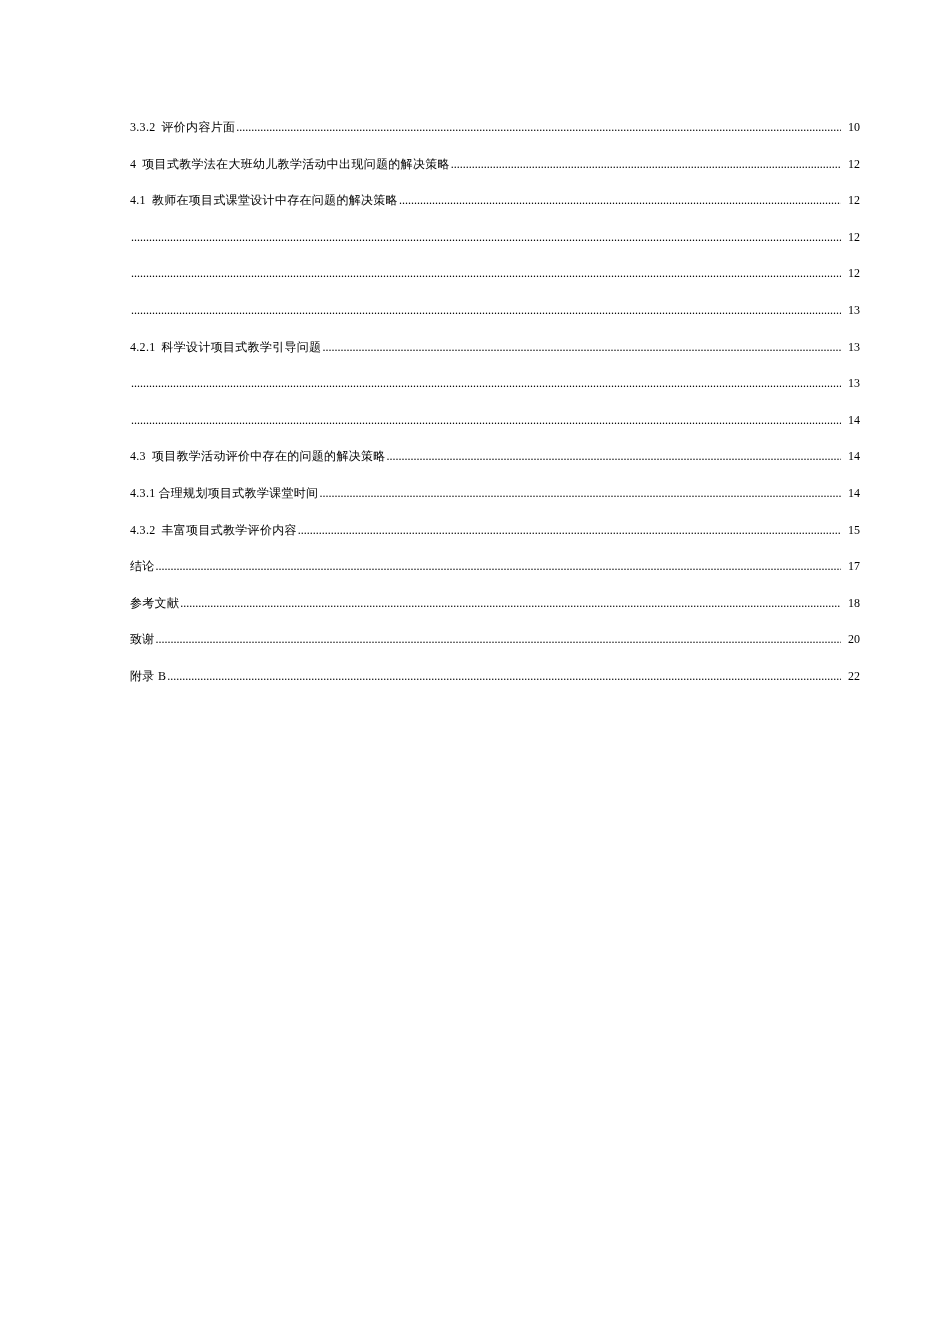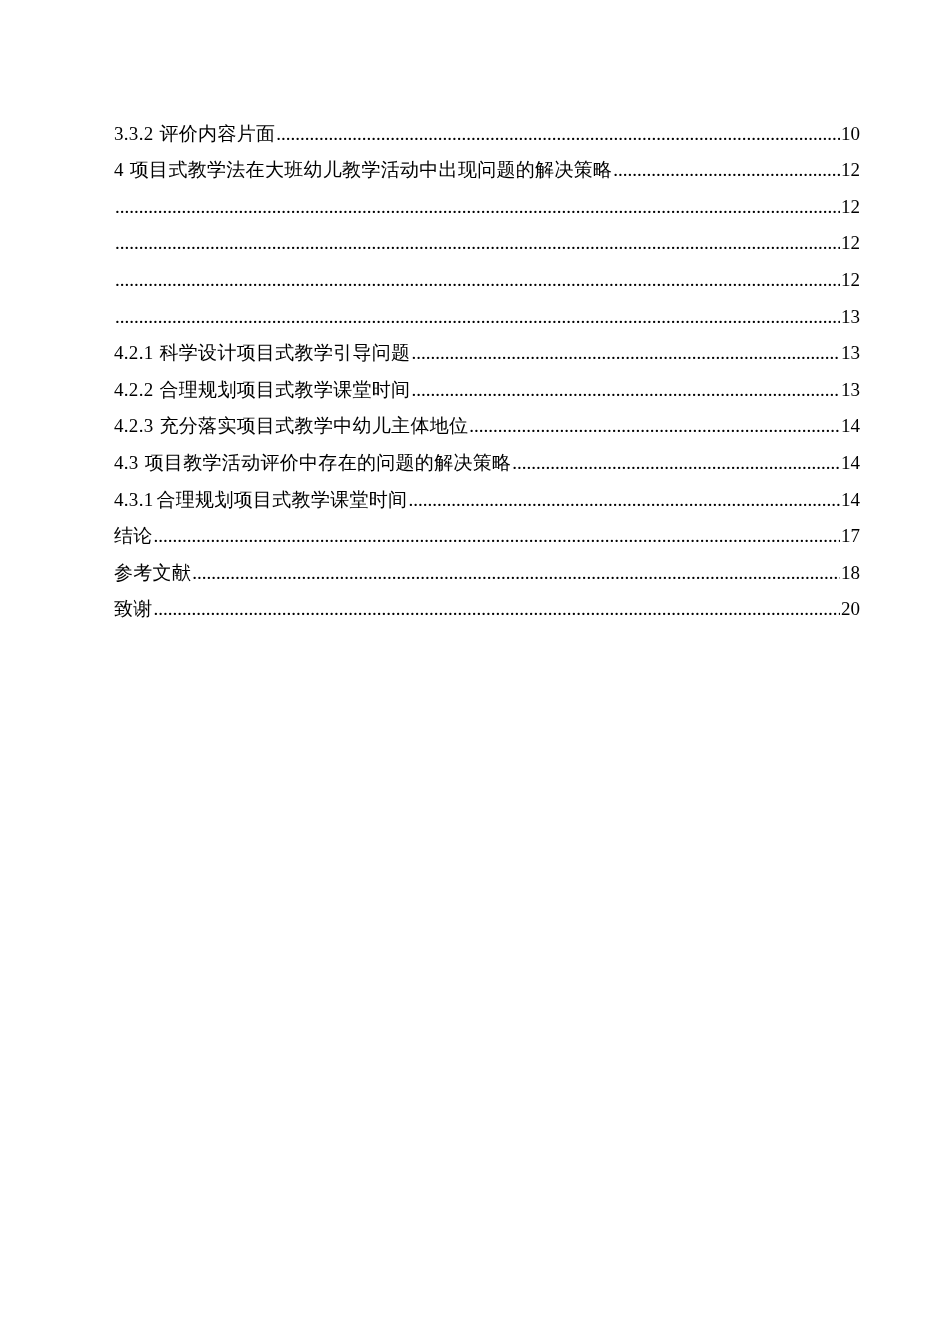--- a/index.html
+++ b/index.html
@@ -23,26 +23,27 @@
     background: #ffffff;
   }
   .toc {
     position: absolute;
     left: 114px;
     top: 112px;
     width: 746px;
   }
   .toc-row {
     display: flex;
-    align-items: flex-end;
+    align-items: flex-start;
     height: 36.6px;
-    font-size: 19px;
+    font-size: 12px;
     line-height: 30px;
     white-space: nowrap;
     overflow: hidden;
+    margin-left: 16px;
   }
   .toc-title {
     flex: 0 0 auto;
     letter-spacing: 0.3px;
   }
   .toc-title .num {
     margin-right: 6px;
   }
   .toc-dots {
     flex: 1 1 auto;
@@ -75,20 +76,21 @@
       <span class="toc-page">10</span>
     </div>
 
     <div class="toc-row">
       <span class="toc-title"><span class="num">4</span><span>项目式教学法在大班幼儿教学活动中出现问题的解决策略</span></span>
       <span class="toc-dots"></span>
       <span class="toc-page">12</span>
     </div>
 
     <div class="toc-row">
+      <span class="toc-title"><span class="num">4.1</span><span>教师在项目式课堂设计中存在问题的解决策略</span></span>
       <span class="toc-dots"></span>
       <span class="toc-page">12</span>
     </div>
 
     <div class="toc-row">
       <span class="toc-dots"></span>
       <span class="toc-page">12</span>
     </div>
 
     <div class="toc-row">
@@ -101,58 +103,66 @@
       <span class="toc-page">13</span>
     </div>
 
     <div class="toc-row">
       <span class="toc-title"><span class="num">4.2.1</span><span>科学设计项目式教学引导问题</span></span>
       <span class="toc-dots"></span>
       <span class="toc-page">13</span>
     </div>
 
     <div class="toc-row">
-      <span class="toc-title"><span class="num">4.2.2</span><span>合理规划项目式教学课堂时间</span></span>
       <span class="toc-dots"></span>
       <span class="toc-page">13</span>
     </div>
 
     <div class="toc-row">
-      <span class="toc-title"><span class="num">4.2.3</span><span>充分落实项目式教学中幼儿主体地位</span></span>
       <span class="toc-dots"></span>
       <span class="toc-page">14</span>
     </div>
 
     <div class="toc-row">
       <span class="toc-title"><span class="num">4.3</span><span>项目教学活动评价中存在的问题的解决策略</span></span>
       <span class="toc-dots"></span>
       <span class="toc-page">14</span>
     </div>
 
     <div class="toc-row">
       <span class="toc-title"><span class="num" style="margin-right:3px">4.3.1</span><span>合理规划项目式教学课堂时间</span></span>
       <span class="toc-dots"></span>
       <span class="toc-page">14</span>
     </div>
 
+    <div class="toc-row">
+      <span class="toc-title"><span class="num">4.3.2</span><span>丰富项目式教学评价内容</span></span>
+      <span class="toc-dots"></span>
+      <span class="toc-page">15</span>
+    </div>
 
     <div class="toc-row">
       <span class="toc-title"><span>结论</span></span>
       <span class="toc-dots"></span>
       <span class="toc-page">17</span>
     </div>
 
     <div class="toc-row">
       <span class="toc-title"><span>参考文献</span></span>
       <span class="toc-dots"></span>
       <span class="toc-page">18</span>
     </div>
 
     <div class="toc-row">
       <span class="toc-title"><span>致谢</span></span>
       <span class="toc-dots"></span>
       <span class="toc-page">20</span>
     </div>
 
 
+    <div class="toc-row">
+      <span class="toc-title"><span>附录 B</span></span>
+      <span class="toc-dots"></span>
+      <span class="toc-page">22</span>
+    </div>
 
   </div>
 </div>
 
 </body></html>

